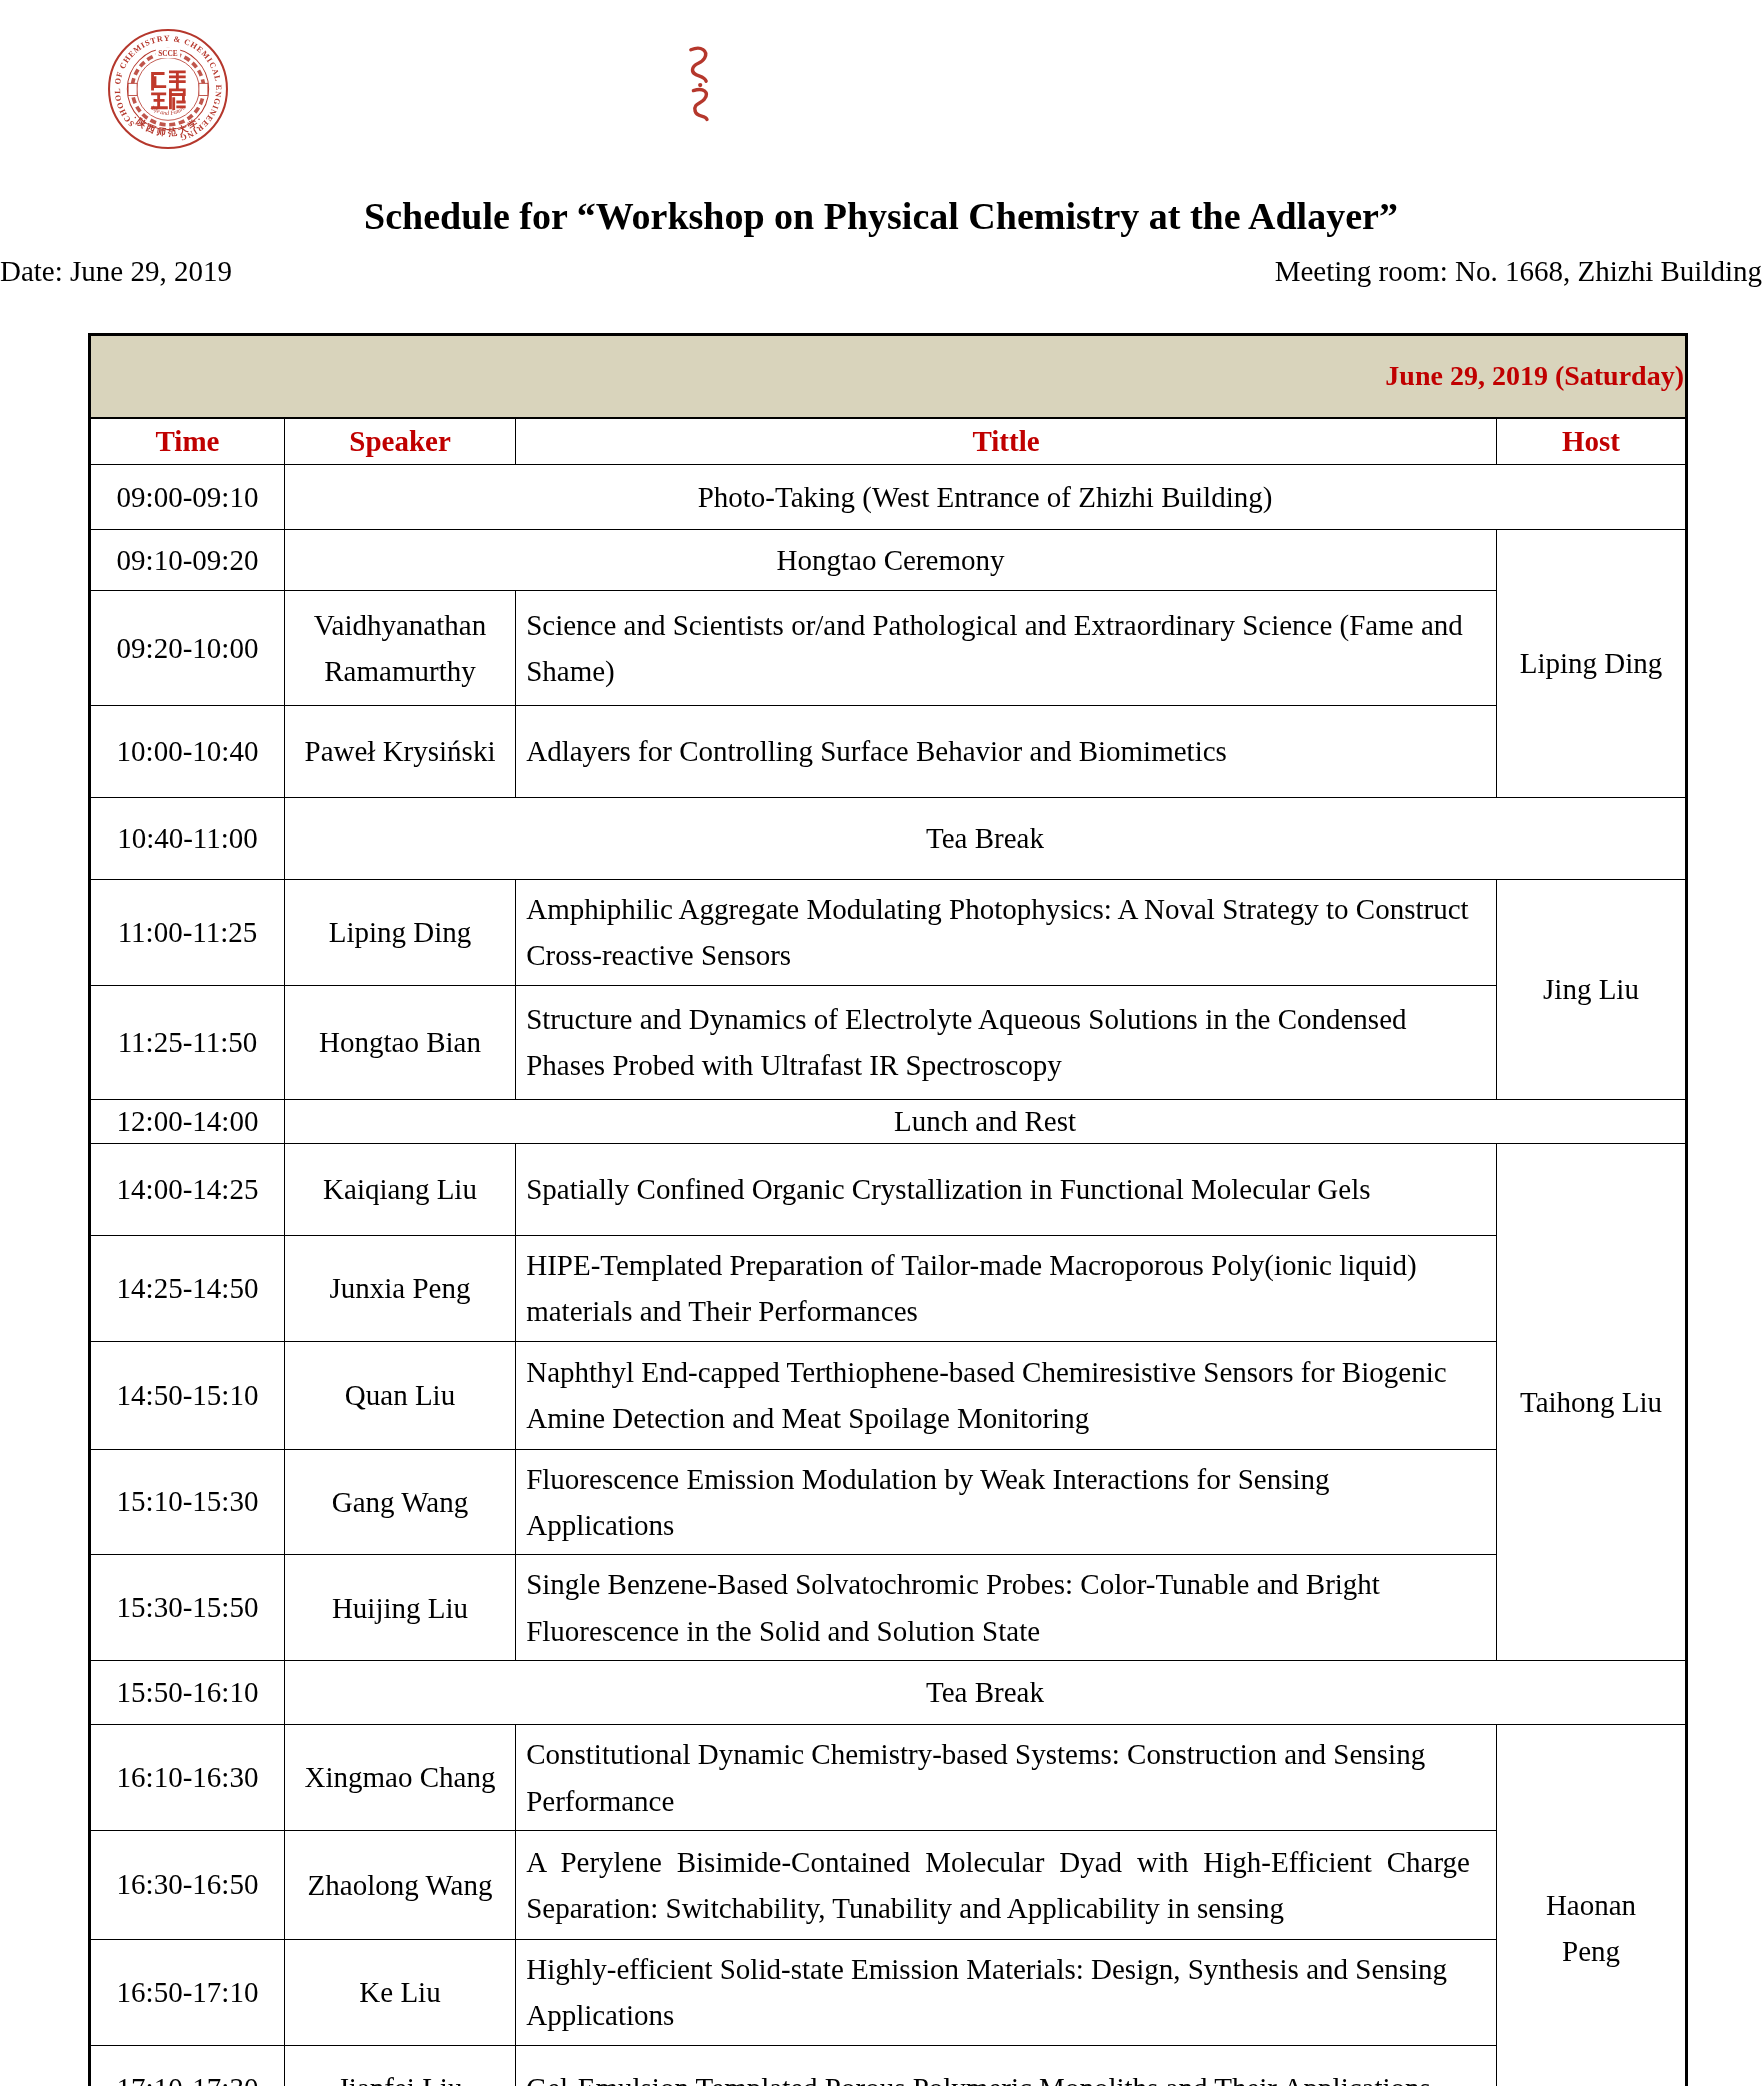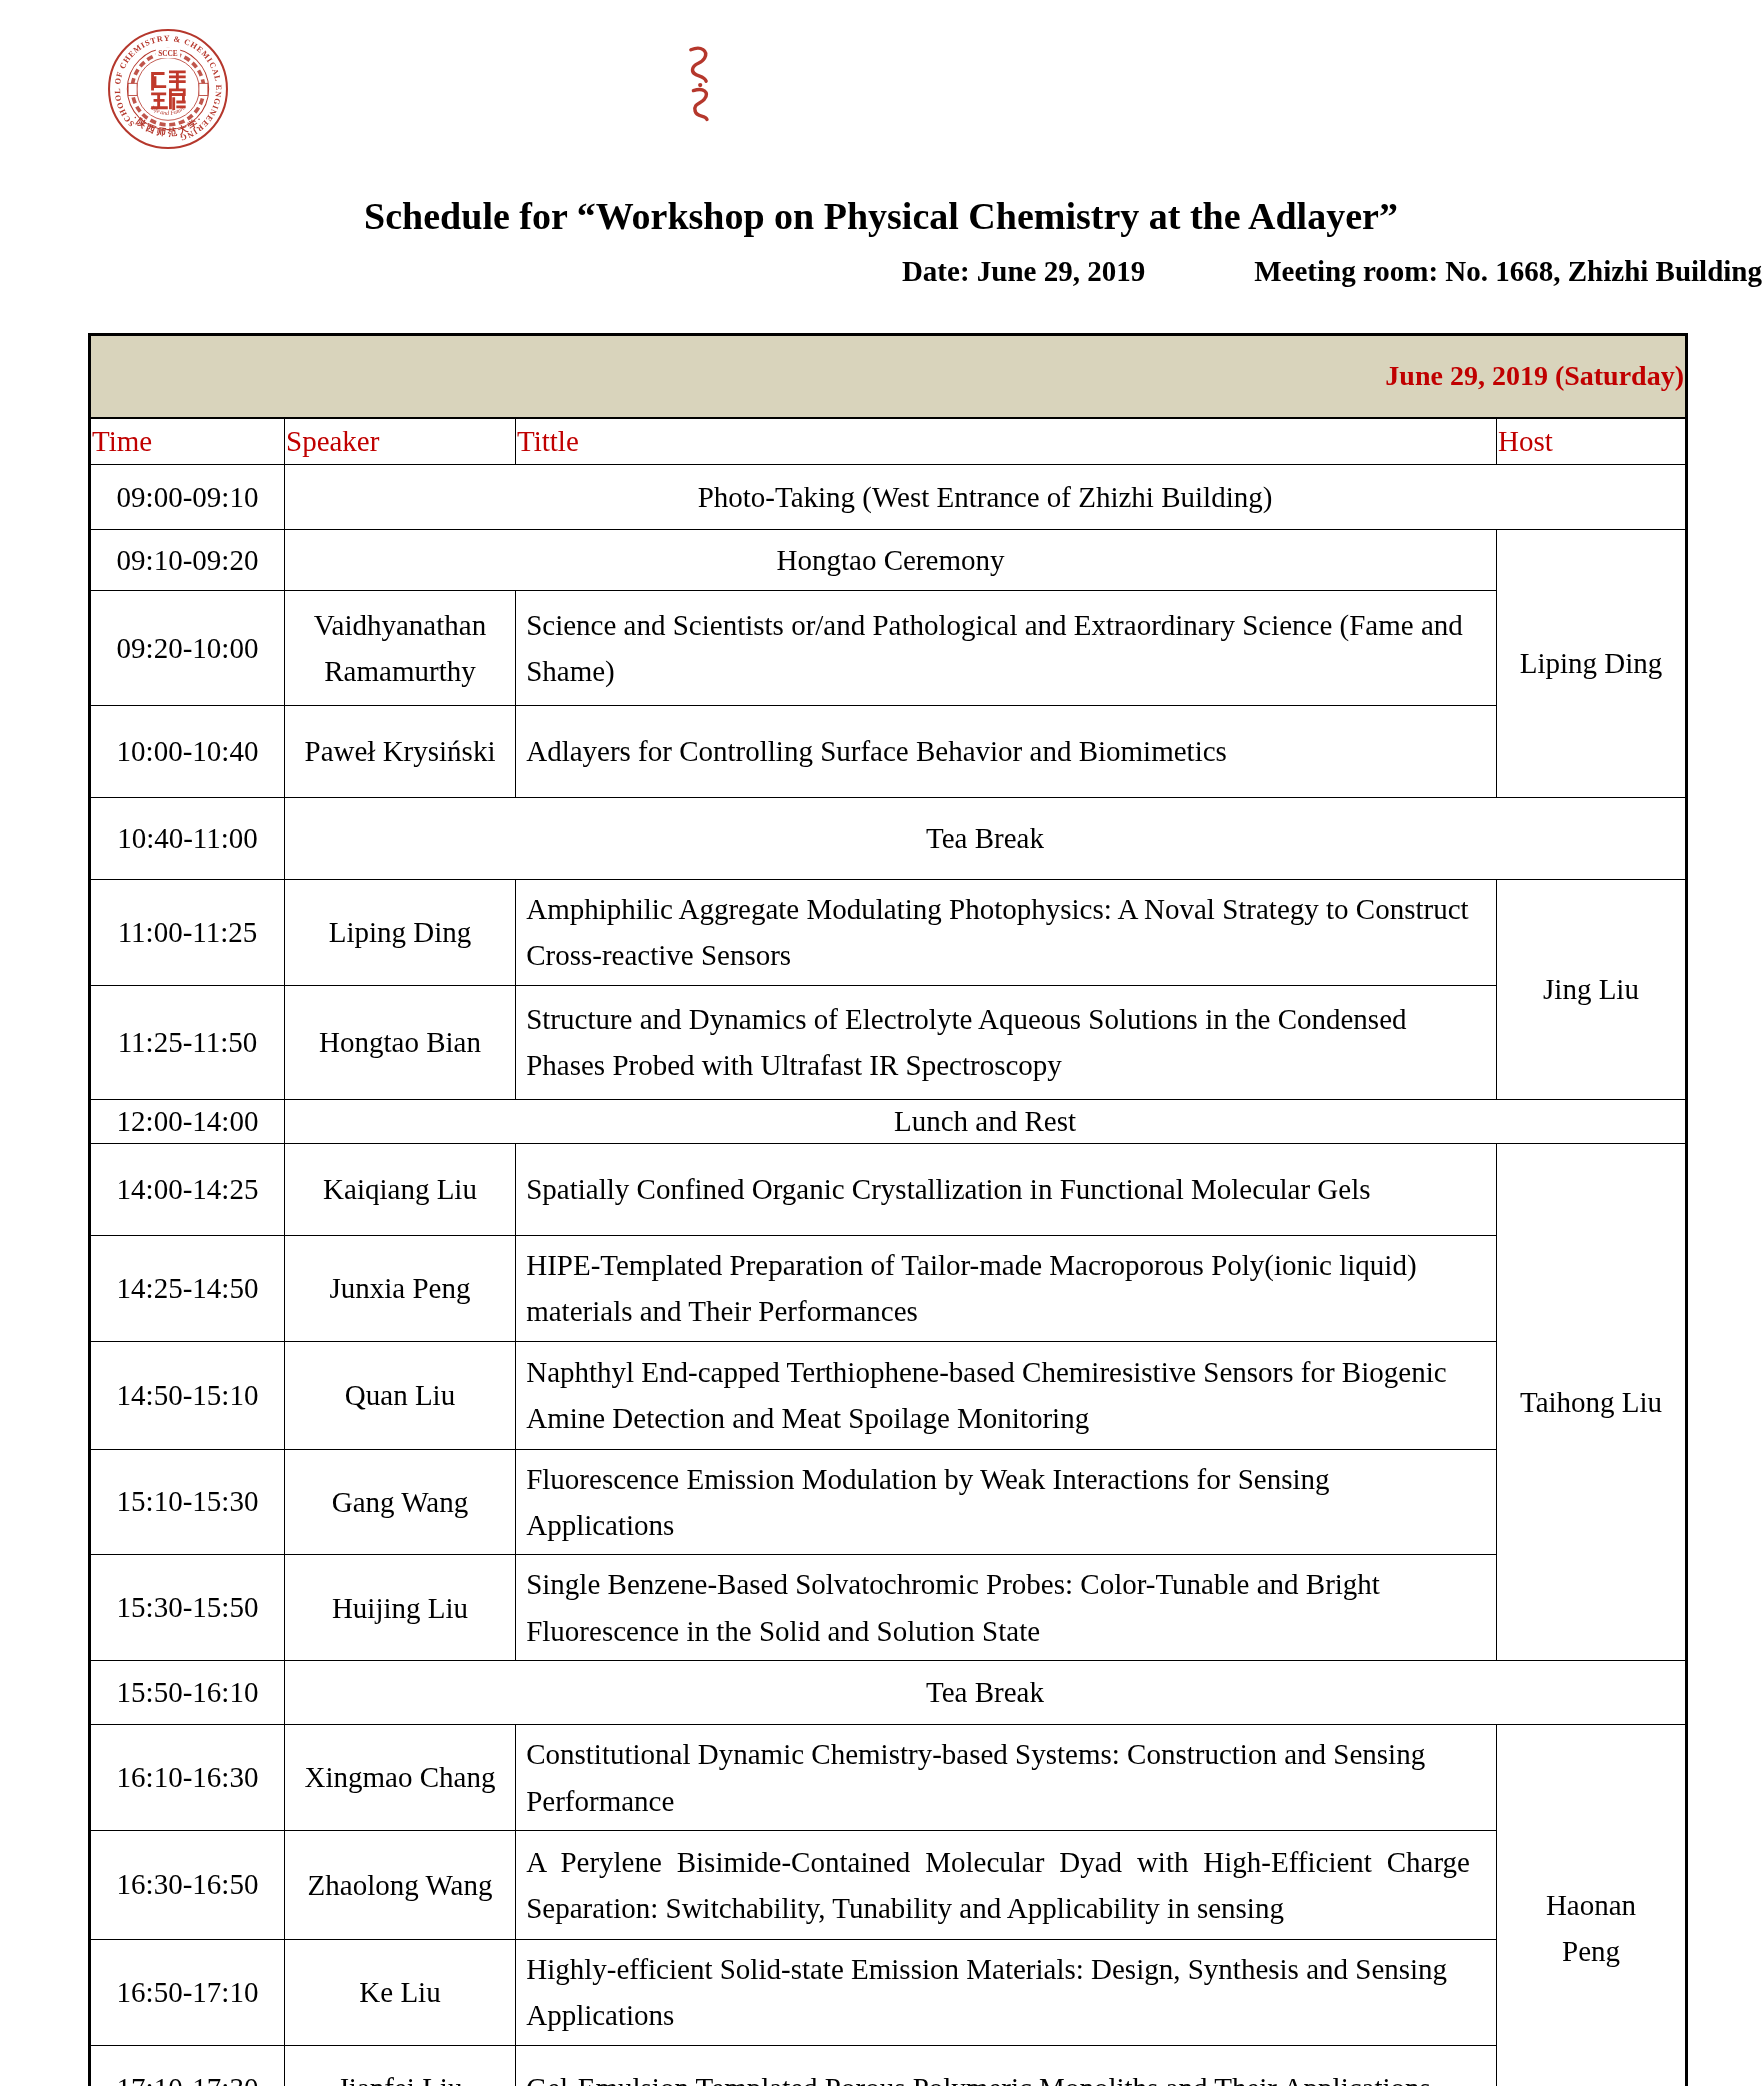--- a/index.html
+++ b/index.html
@@ -23,34 +23,34 @@
   }
   .en-name{font-size:19.6px;font-weight:bold;margin-top:6.8px;letter-spacing:0.2px;}
   .red-mark{position:absolute;left:576px;top:22px;width:31px;height:85px;}
   
   .doc-title{
     position:absolute;top:194px;left:0;width:100%;text-align:center;
     font-size:38px;font-weight:bold;
   }
   .date-row{
     position:absolute;top:255px;left:0;width:100%;
-    display:flex;justify-content:flex-end;gap:109px;font-size:29px;font-weight:bold;
+    display:flex;justify-content:space-between;gap:109px;font-size:29px;
   }
   
   .table-wrap{position:absolute;left:88px;top:333px;}
   table{border-collapse:collapse;table-layout:fixed;width:1597px;border:3.8px solid #000;}
   th,td{
     border:1.3px solid #000;border-top-width:1.7px;border-bottom-width:1.7px;
     vertical-align:middle;font-size:29px;overflow:hidden;
   }
   tr.day-band th{
     background:var(--band-bg);color:var(--accent);font-weight:bold;
     font-size:28px;text-align:right;border-bottom-width:2.1px;
   }
-  tr.col-head th{color:var(--accent);font-weight:normal;text-align:left;}
+  tr.col-head th{color:var(--accent);font-weight:bold;text-align:center;}
   .c-time{text-align:center;white-space:nowrap;}
   .c-speaker{text-align:center;line-height:1.6;padding:0 19px;}
   .c-title{text-align:left;line-height:1.6;padding:6px 26px 6px 10.2px;}
   .c-title.justify{text-align:justify;}
   .c-event{text-align:center;}
   .c-host{text-align:center;line-height:1.6;padding:0 17px;}
 </style>
 </head>
 <body>
 

